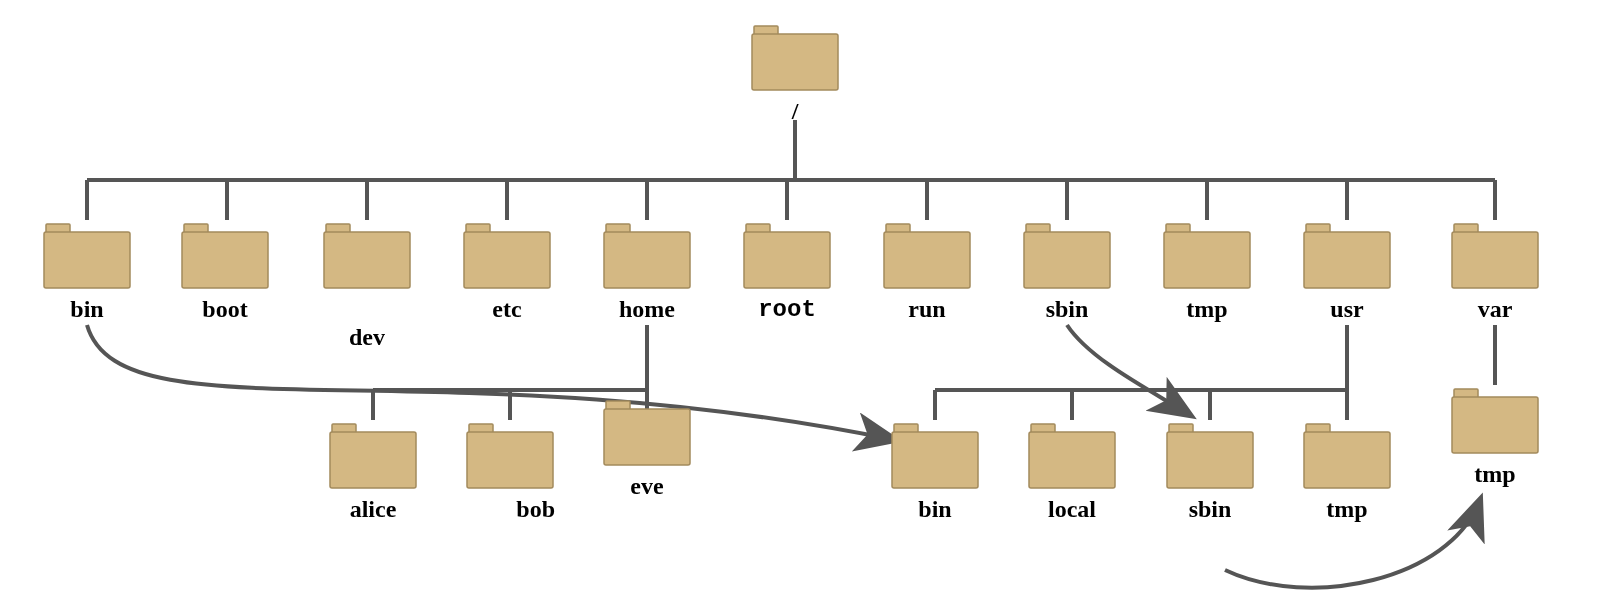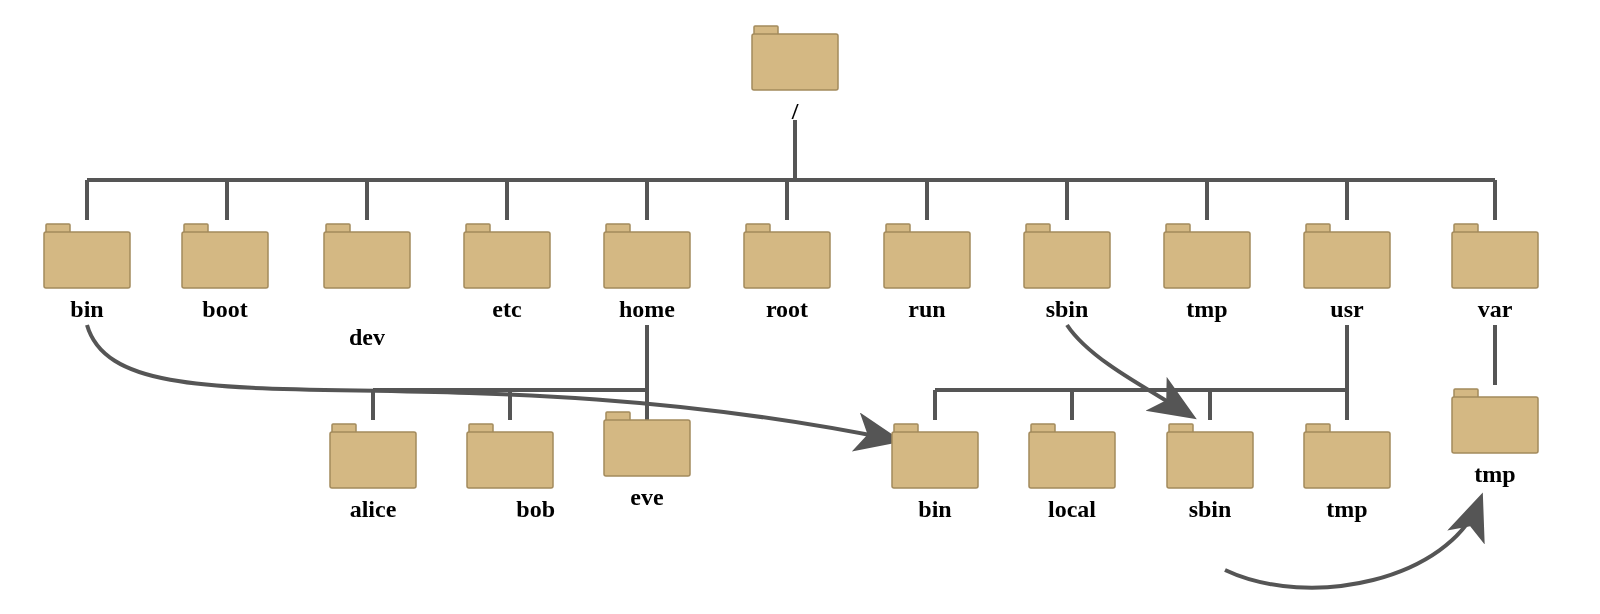--- a/index.html
+++ b/index.html
@@ -124,21 +124,21 @@
       </svg>
     <div class="folder-label">etc</div>
   </div>
   <div class="folder-node" style="left:602px; top:220px;">
     <svg class="folder-icon" viewBox="0 0 90 70">
         <rect x="4" y="4" width="24" height="12" rx="1" fill="#d4b883" stroke="#a38a5c" stroke-width="1.5"></rect>
         <rect x="2" y="12" width="86" height="56" rx="2" fill="#d4b883" stroke="#a38a5c" stroke-width="1.5"></rect>
       </svg>
     <div class="folder-label">home</div>
   </div>
-  <div class="folder-node" style="left:742px; top:220px;">
+  <div class="folder-node" style="left:742px; top:220px;font-family:Liberation Mono, monospace;">
     <svg class="folder-icon" viewBox="0 0 90 70">
         <rect x="4" y="4" width="24" height="12" rx="1" fill="#d4b883" stroke="#a38a5c" stroke-width="1.5"></rect>
         <rect x="2" y="12" width="86" height="56" rx="2" fill="#d4b883" stroke="#a38a5c" stroke-width="1.5"></rect>
       </svg>
     <div class="folder-label">root</div>
   </div>
   <div class="folder-node" style="left:882px; top:220px;">
     <svg class="folder-icon" viewBox="0 0 90 70">
         <rect x="4" y="4" width="24" height="12" rx="1" fill="#d4b883" stroke="#a38a5c" stroke-width="1.5"></rect>
         <rect x="2" y="12" width="86" height="56" rx="2" fill="#d4b883" stroke="#a38a5c" stroke-width="1.5"></rect>
@@ -181,21 +181,21 @@
       </svg>
     <div class="folder-label">alice</div>
   </div>
   <div class="folder-node" style="left:465px; top:420px;align-items:flex-end;">
     <svg class="folder-icon" viewBox="0 0 90 70">
         <rect x="4" y="4" width="24" height="12" rx="1" fill="#d4b883" stroke="#a38a5c" stroke-width="1.5"></rect>
         <rect x="2" y="12" width="86" height="56" rx="2" fill="#d4b883" stroke="#a38a5c" stroke-width="1.5"></rect>
       </svg>
     <div class="folder-label">bob</div>
   </div>
-  <div class="folder-node" style="left:602px; top:408px;">
+  <div class="folder-node" style="left:602px; top:397px;">
     <svg class="folder-icon" viewBox="0 0 90 70">
         <rect x="4" y="4" width="24" height="12" rx="1" fill="#d4b883" stroke="#a38a5c" stroke-width="1.5"></rect>
         <rect x="2" y="12" width="86" height="56" rx="2" fill="#d4b883" stroke="#a38a5c" stroke-width="1.5"></rect>
       </svg>
     <div class="folder-label">eve</div>
   </div>
 
   <div class="folder-node" style="left:890px; top:420px;">
     <svg class="folder-icon" viewBox="0 0 90 70">
         <rect x="4" y="4" width="24" height="12" rx="1" fill="#d4b883" stroke="#a38a5c" stroke-width="1.5"></rect>

